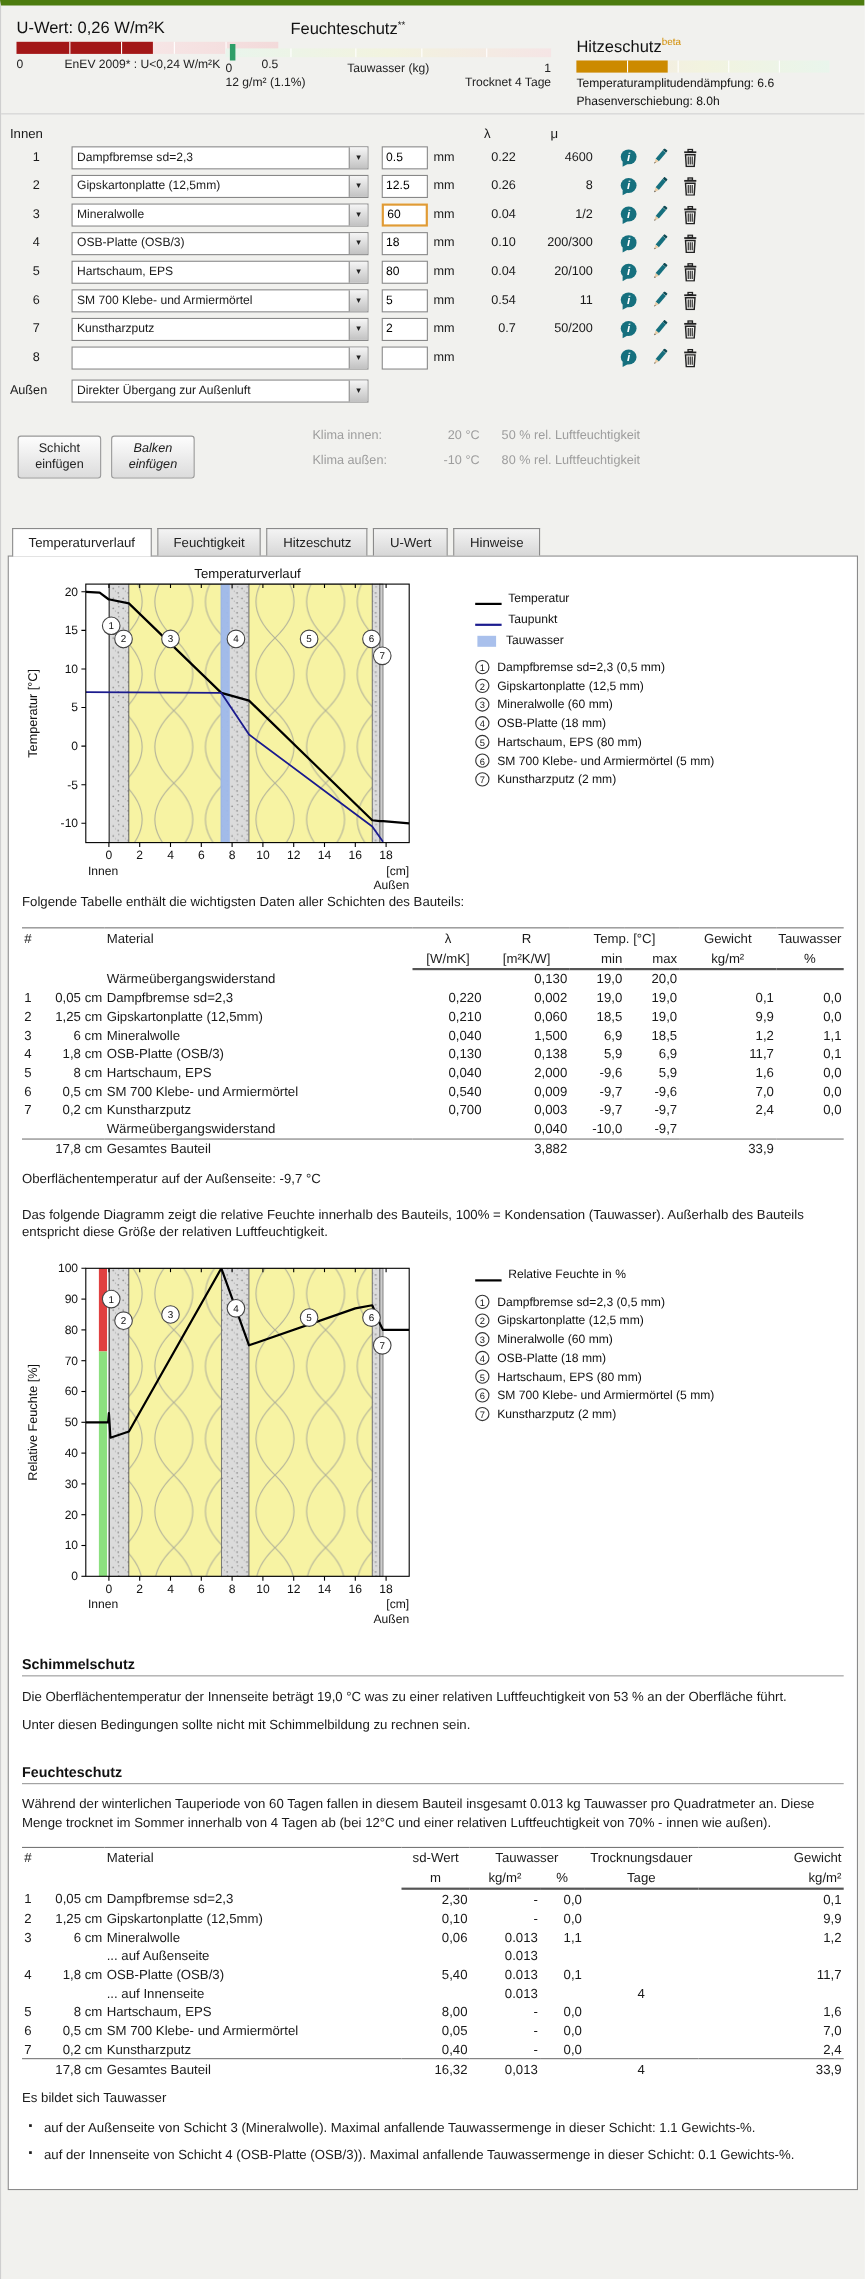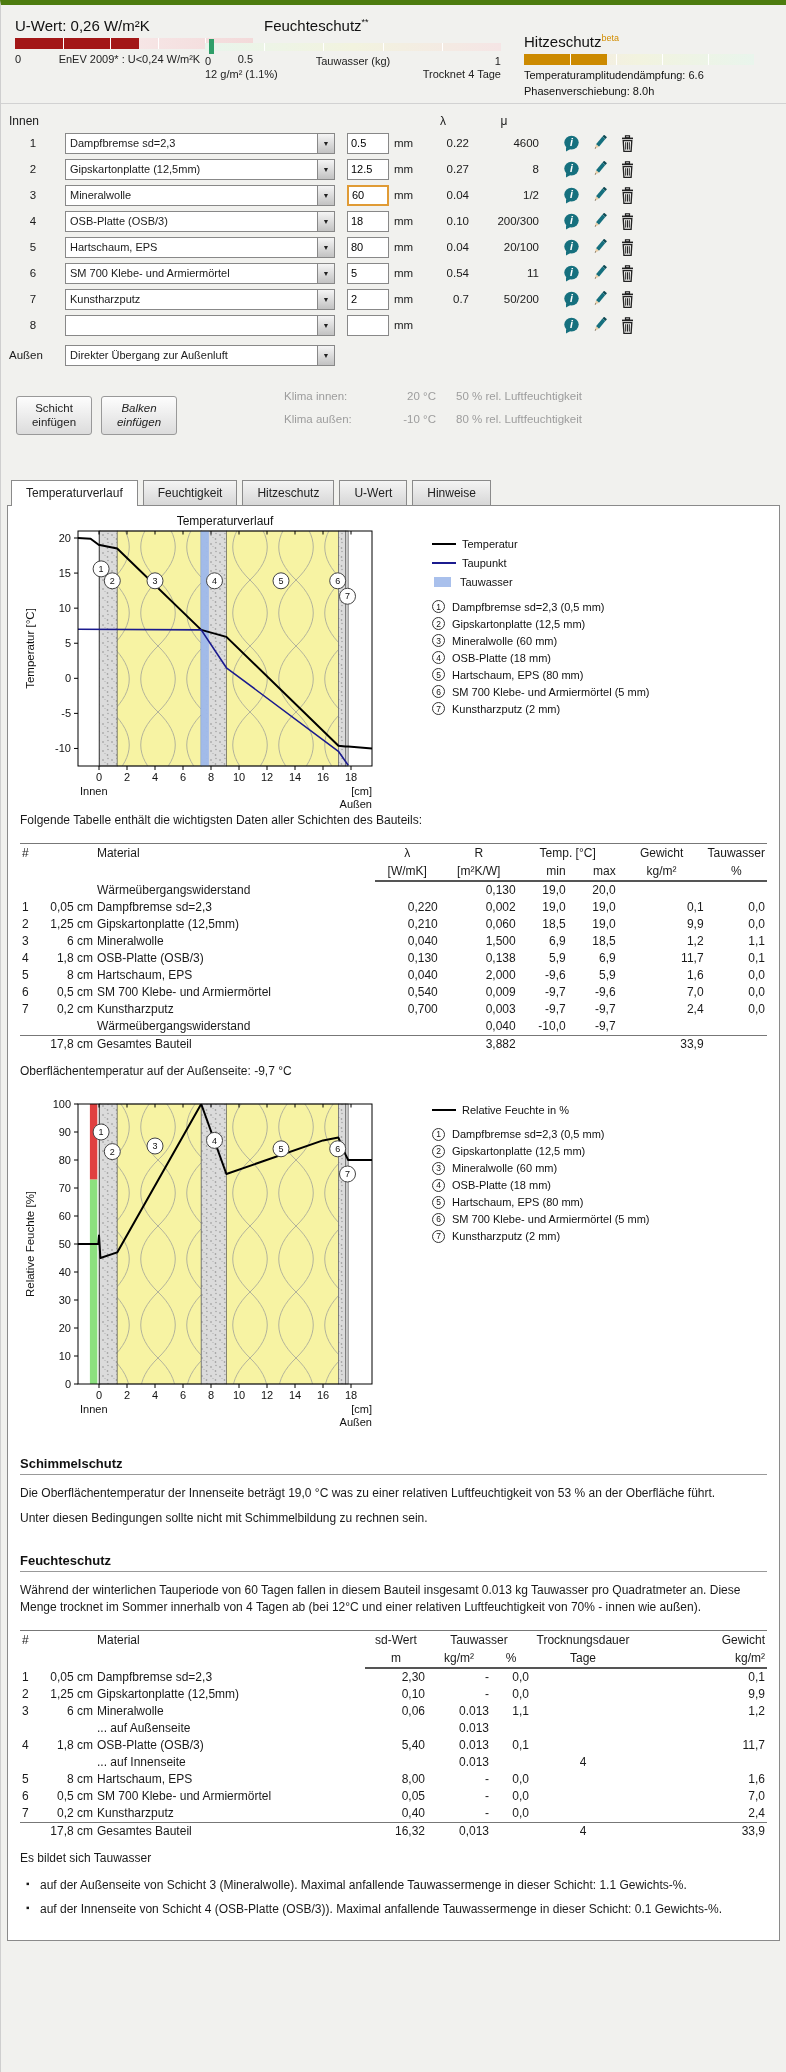--- a/index.html
+++ b/index.html
@@ -57,21 +57,21 @@
 
   
   .tabs { display:flex; gap:5px; padding-left:10px; position:relative; z-index:2; margin-top:14px; }
   .tab { padding:5px 14px 5px 14px; font-size:12px; color:#222; background:linear-gradient(#f4f4f4,#d7d7d7); border:1px solid #8a8a8a; border-bottom:none; cursor:pointer; }
   .tab.active { background:#fff; padding-bottom:6px; margin-bottom:-1px; }
 
   
   .panel { margin:0 6px; background:#fff; border:1px solid #8a8a8a; padding:8px 12px 14px 12px; position:relative; z-index:1; }
   .chart-block { display:flex; }
   .legend { margin-left:42px; font-size:11px; color:#111; }
-  .legend-item { display:flex; align-items:center; margin-bottom:7px; }
+  .legend-item { display:flex; align-items:flex-end; margin-bottom:7px; }
   .sw-line { display:inline-block; width:24px; height:0; border-top:2px solid #000; margin-right:6px; }
   .sw-rect { display:inline-block; width:17px; height:10px; margin-right:9px; margin-left:2px; }
   .layer-list { margin-top:12px; }
   .layer-item { display:flex; align-items:center; margin-bottom:4px; }
   .lcirc { display:inline-flex; width:13px; height:13px; border:1px solid #333; border-radius:50%; font-size:8.5px; align-items:center; justify-content:center; margin-right:7px; flex:none; background:#fff; }
   h3.sect { font-size:13px; font-weight:bold; color:#111; border-bottom:1px solid #999; padding-bottom:3px; margin:26px 0 10px 0; }
   .panel p { font-size:12px; line-height:1.4; margin-bottom:9px; }
   .tight { margin-bottom:2px !important; }
 
   
@@ -208,21 +208,21 @@
           </span>
         </div>
         <div class="erow">
           <div class="enum">2</div>
           <div class="esel">
             <span class="eseltext">Gipskartonplatte (12,5mm)</span>
             <span class="earrow">▼</span>
           </div>
           <input class="einp" value="12.5" style="">
           <span class="emm">mm</span>
-          <span class="elam">0.27</span>
+          <span class="elam">0.26</span>
           <span class="emu">8</span>
           <span class="icon-btn ic-info">
             <svg width="17" height="17" viewBox="0 0 17 17">
               <ellipse cx="8.5" cy="7.6" rx="7.2" ry="6.8" fill="#16707e"></ellipse>
               <path d="M3.0 12.2 L3.0 16.6 L8.4 13.6 Z" fill="#16707e"></path>
               <text x="8.5" y="11" text-anchor="middle" font-size="10.5" font-style="italic" font-weight="bold" font-family="Liberation Serif,serif" fill="#fff">i</text>
             </svg>
           </span>
           <span class="icon-btn ic-pen">
             <svg width="16" height="17" viewBox="0 0 16 17">
@@ -787,20 +787,21 @@
               <td class="r">3,882</td>
               <td class="r"></td>
               <td class="r"></td>
               <td class="r">33,9</td>
               <td class="r"></td>
             </tr>
           </tbody>
         </table>
       </div>
     <p>Oberflächentemperatur auf der Außenseite: -9,7 °C</p>
+    <p style="margin-top:16px">Das folgende Diagramm zeigt die relative Feuchte innerhalb des Bauteils, 100% = Kondensation (Tauwasser). Außerhalb des Bauteils entspricht diese Größe der relativen Luftfeuchtigkeit.</p>
 
     <div class="chart-block" style="margin-top:14px" id="chartB">
         <svg width="370" height="336" viewBox="0 0 370 336">
           <defs>
             <clipPath id="clip-humidity-chart">
               <rect x="58" y="10" width="294" height="280"></rect>
             </clipPath>
           </defs>
           <g>
             <rect x="79" y="10" width="1.2" height="280" fill="#141414" stroke="#555" stroke-width="0.6"></rect>

